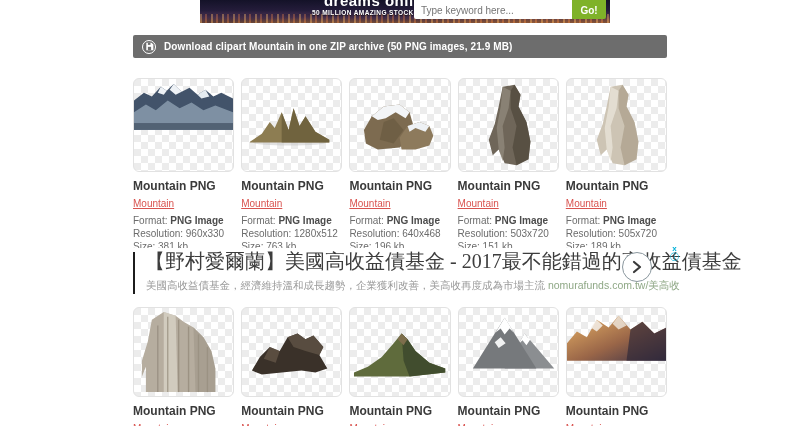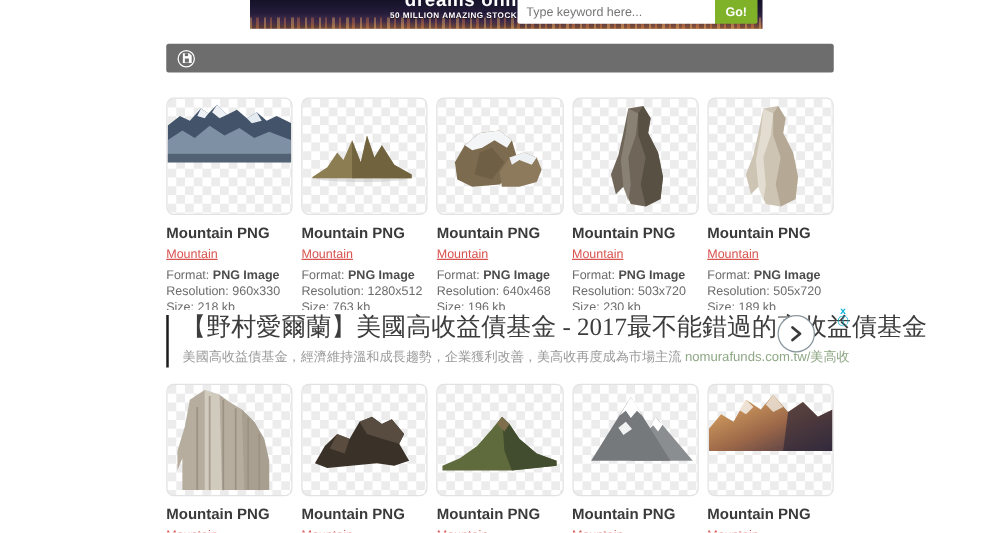--- a/index.html
+++ b/index.html
@@ -80,40 +80,41 @@
 </div>
 
 <div class="dl-bar">
   <span class="dl-icon">
     <svg viewBox="0 0 14 14" width="9" height="9">
         <path d="M2 1h8l3 3v9H2z" fill="#fff"></path>
         <rect x="4.5" y="7.5" width="5" height="5" fill="#6d6d6d"></rect>
         <rect x="4.5" y="1" width="4" height="3.5" fill="#6d6d6d"></rect>
       </svg>
   </span>
+  <span class="dl-text">Download clipart Mountain in one ZIP archive (50 PNG images, 21.9 MB)</span>
 </div>
 
 <div class="grid" id="row1">
   <div class="card">
     <a class="thumb">
       <svg viewBox="0 0 100 94" preserveAspectRatio="none">
         <polygon fill="#42536a" points="0,52 0,22 10,14 18,18 27,8 33,12 40,5 48,13 56,9 64,16 72,11 80,18 88,14 100,20 100,52"></polygon>
         <polygon fill="#8da0b2" opacity="0.8" points="0,52 0,34 12,26 22,32 34,22 46,30 58,24 70,32 82,27 100,34 100,52"></polygon>
         <polygon fill="#eef2f6" points="27,8 33,12 30,16 24,14"></polygon>
           <polygon fill="#eef2f6" points="40,5 48,13 42,16 36,11"></polygon>
         <polygon fill="#e4ebf1" points="64,16 72,11 76,18 68,20"></polygon>
         <rect x="0" y="45" width="100" height="7" fill="#2e3c4e" opacity="0.55"></rect>
       </svg>
     </a>
     <div class="card-title">Mountain PNG</div>
     <a class="card-link">Mountain</a>
     <div class="meta">
       <div><span>Format:</span> <b>PNG Image</b></div>
       <div><span>Resolution:</span> <span>960x330</span></div>
-      <div><span>Size:</span> <span>218 kb</span></div>
+      <div><span>Size:</span> <span>381 kb</span></div>
     </div>
   </div>
 
   <div class="card">
     <a class="thumb">
       <svg viewBox="0 0 100 94" preserveAspectRatio="none">
         <ellipse cx="48" cy="65" rx="37" ry="3" fill="#c9c9c9" opacity="0.55"></ellipse>
         <polygon fill="#8d7d52" points="8,64 20,56 28,44 33,50 40,34 47,52 52,30 58,48 64,38 74,54 88,62 88,65 8,65"></polygon>
         <polygon fill="#695c3a" opacity="0.8" points="40,34 47,52 52,30 58,48 64,38 74,54 88,62 88,65 40,65"></polygon>
       </svg>
@@ -152,21 +153,21 @@
         <polygon fill="#6f6659" points="44,8 56,6 62,16 60,28 68,44 72,64 70,82 58,88 46,86 40,72 34,78 30,62 36,46 40,28"></polygon>
         <polygon fill="#554c40" opacity=".85" points="56,6 62,16 60,28 68,44 72,64 70,82 58,88 54,70 58,48 52,30 52,12"></polygon>
         <polygon fill="#90887a" opacity=".8" points="44,8 52,12 50,30 44,48 46,70 44,84 40,72 38,50 42,28"></polygon>
       </svg>
     </a>
     <div class="card-title">Mountain PNG</div>
     <a class="card-link">Mountain</a>
     <div class="meta">
       <div><span>Format:</span> <b>PNG Image</b></div>
       <div><span>Resolution:</span> <span>503x720</span></div>
-      <div><span>Size:</span> <span>230 kb</span></div>
+      <div><span>Size:</span> <span>151 kb</span></div>
     </div>
   </div>
 
   <div class="card">
     <a class="thumb">
       <svg viewBox="0 0 100 94" preserveAspectRatio="none">
         <polygon fill="#cdc4b4" points="44,8 56,6 62,16 60,28 68,44 72,64 70,82 58,88 46,86 40,72 34,78 30,62 36,46 40,28"></polygon>
         <polygon fill="#b0a591" opacity=".85" points="56,6 62,16 60,28 68,44 72,64 70,82 58,88 54,70 58,48 52,30 52,12"></polygon>
         <polygon fill="#e6e0d4" opacity=".9" points="44,8 52,12 50,30 44,48 46,70 44,84 40,72 38,50 42,28"></polygon>
       </svg>

